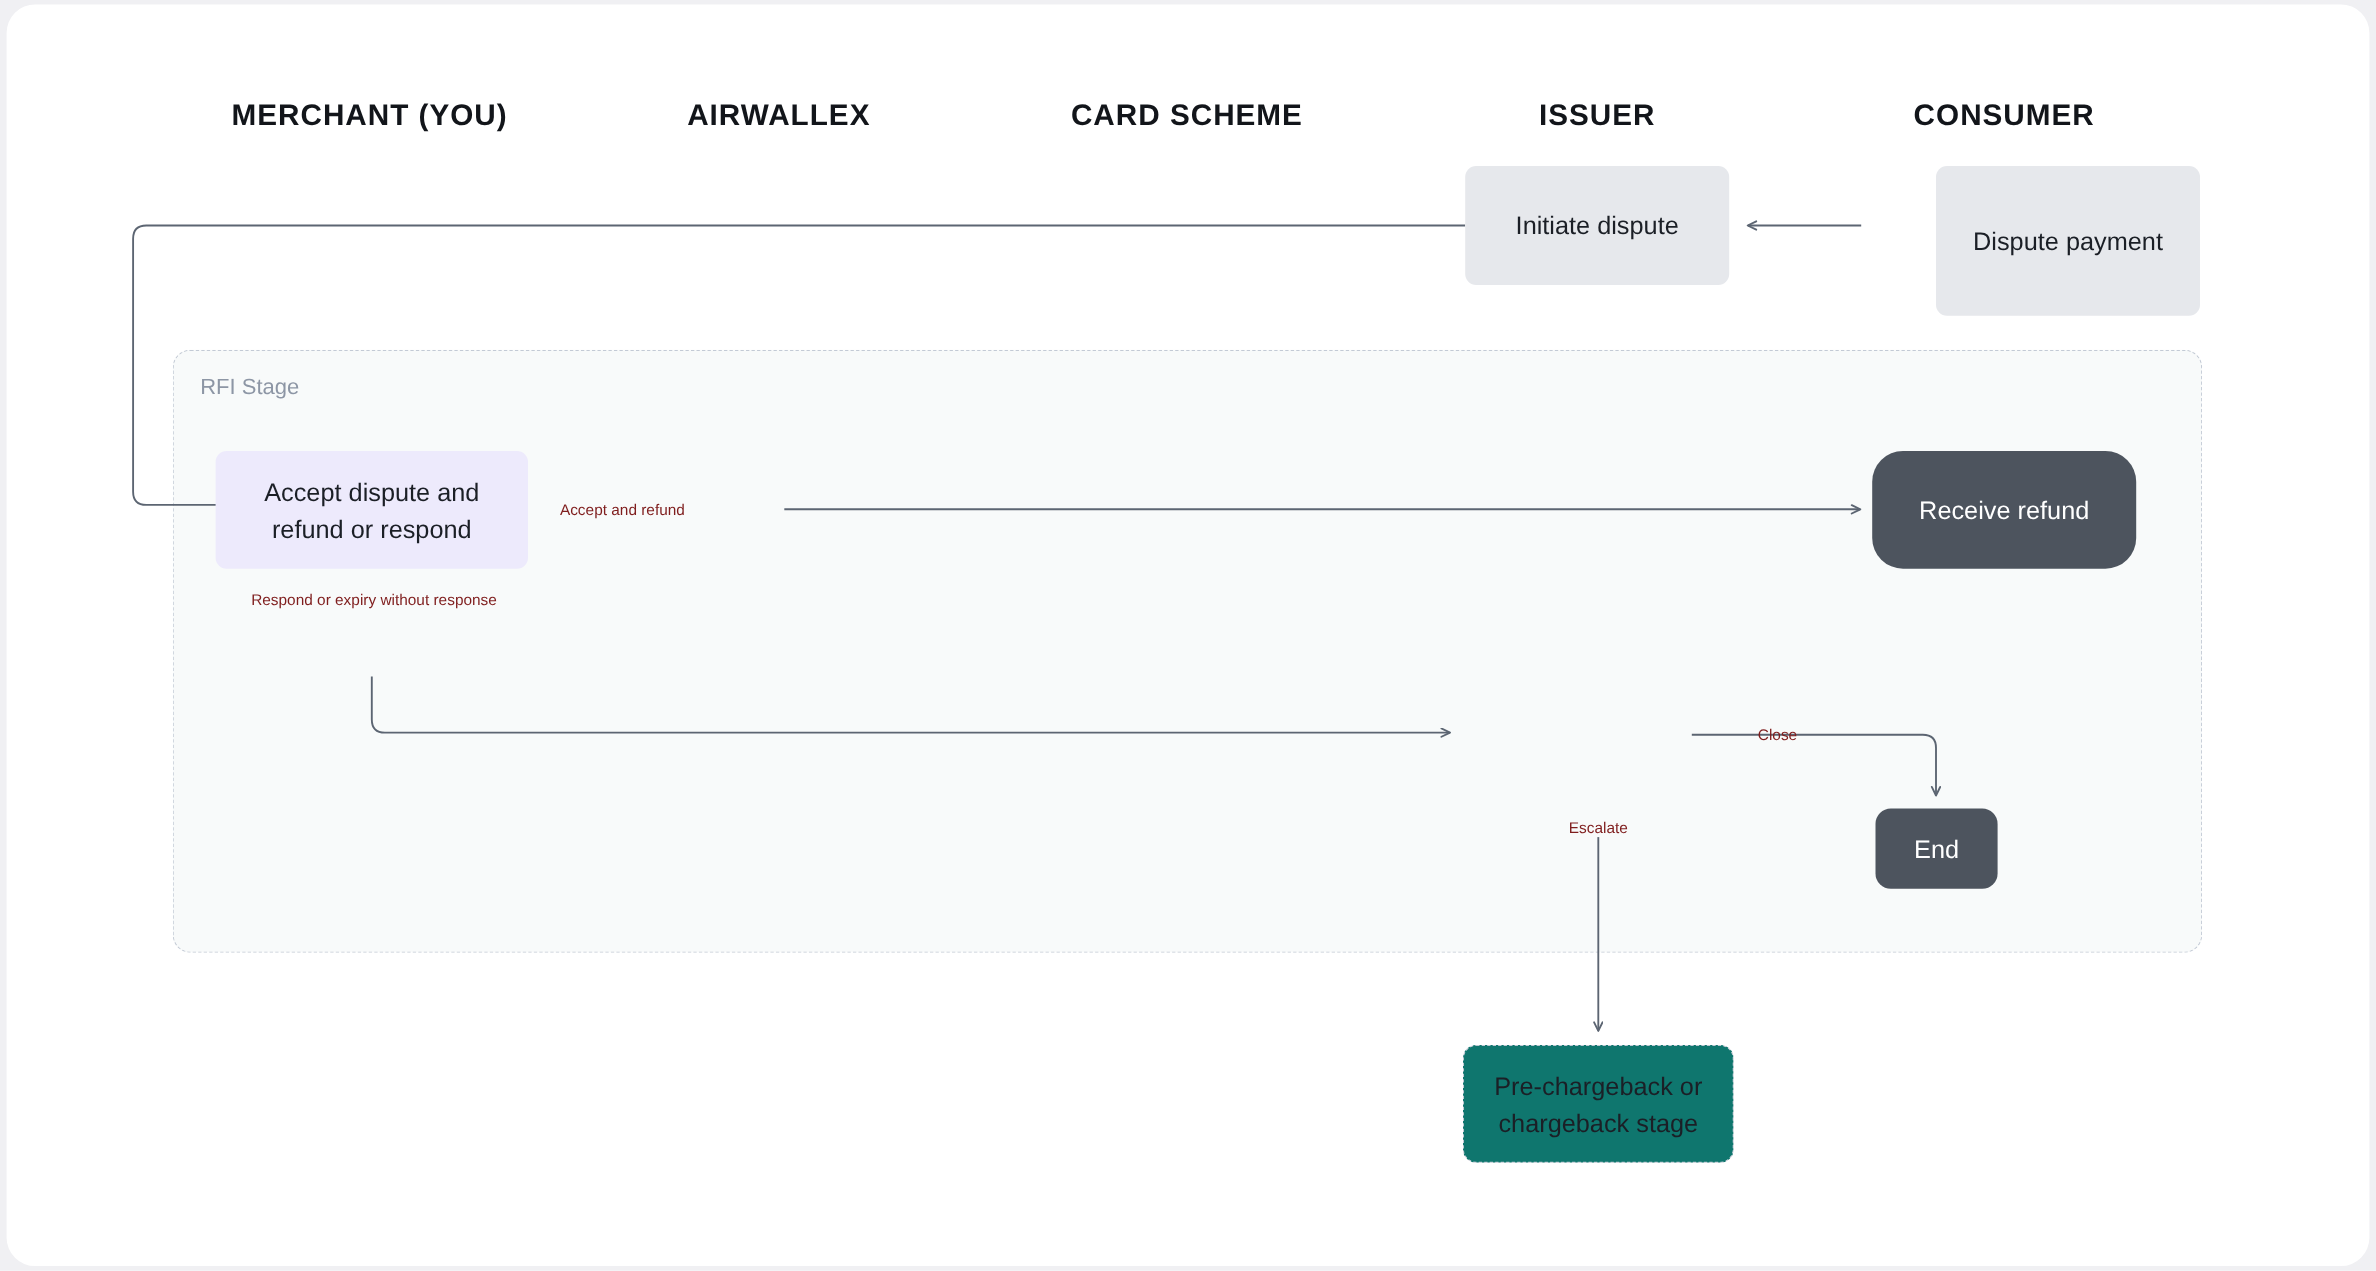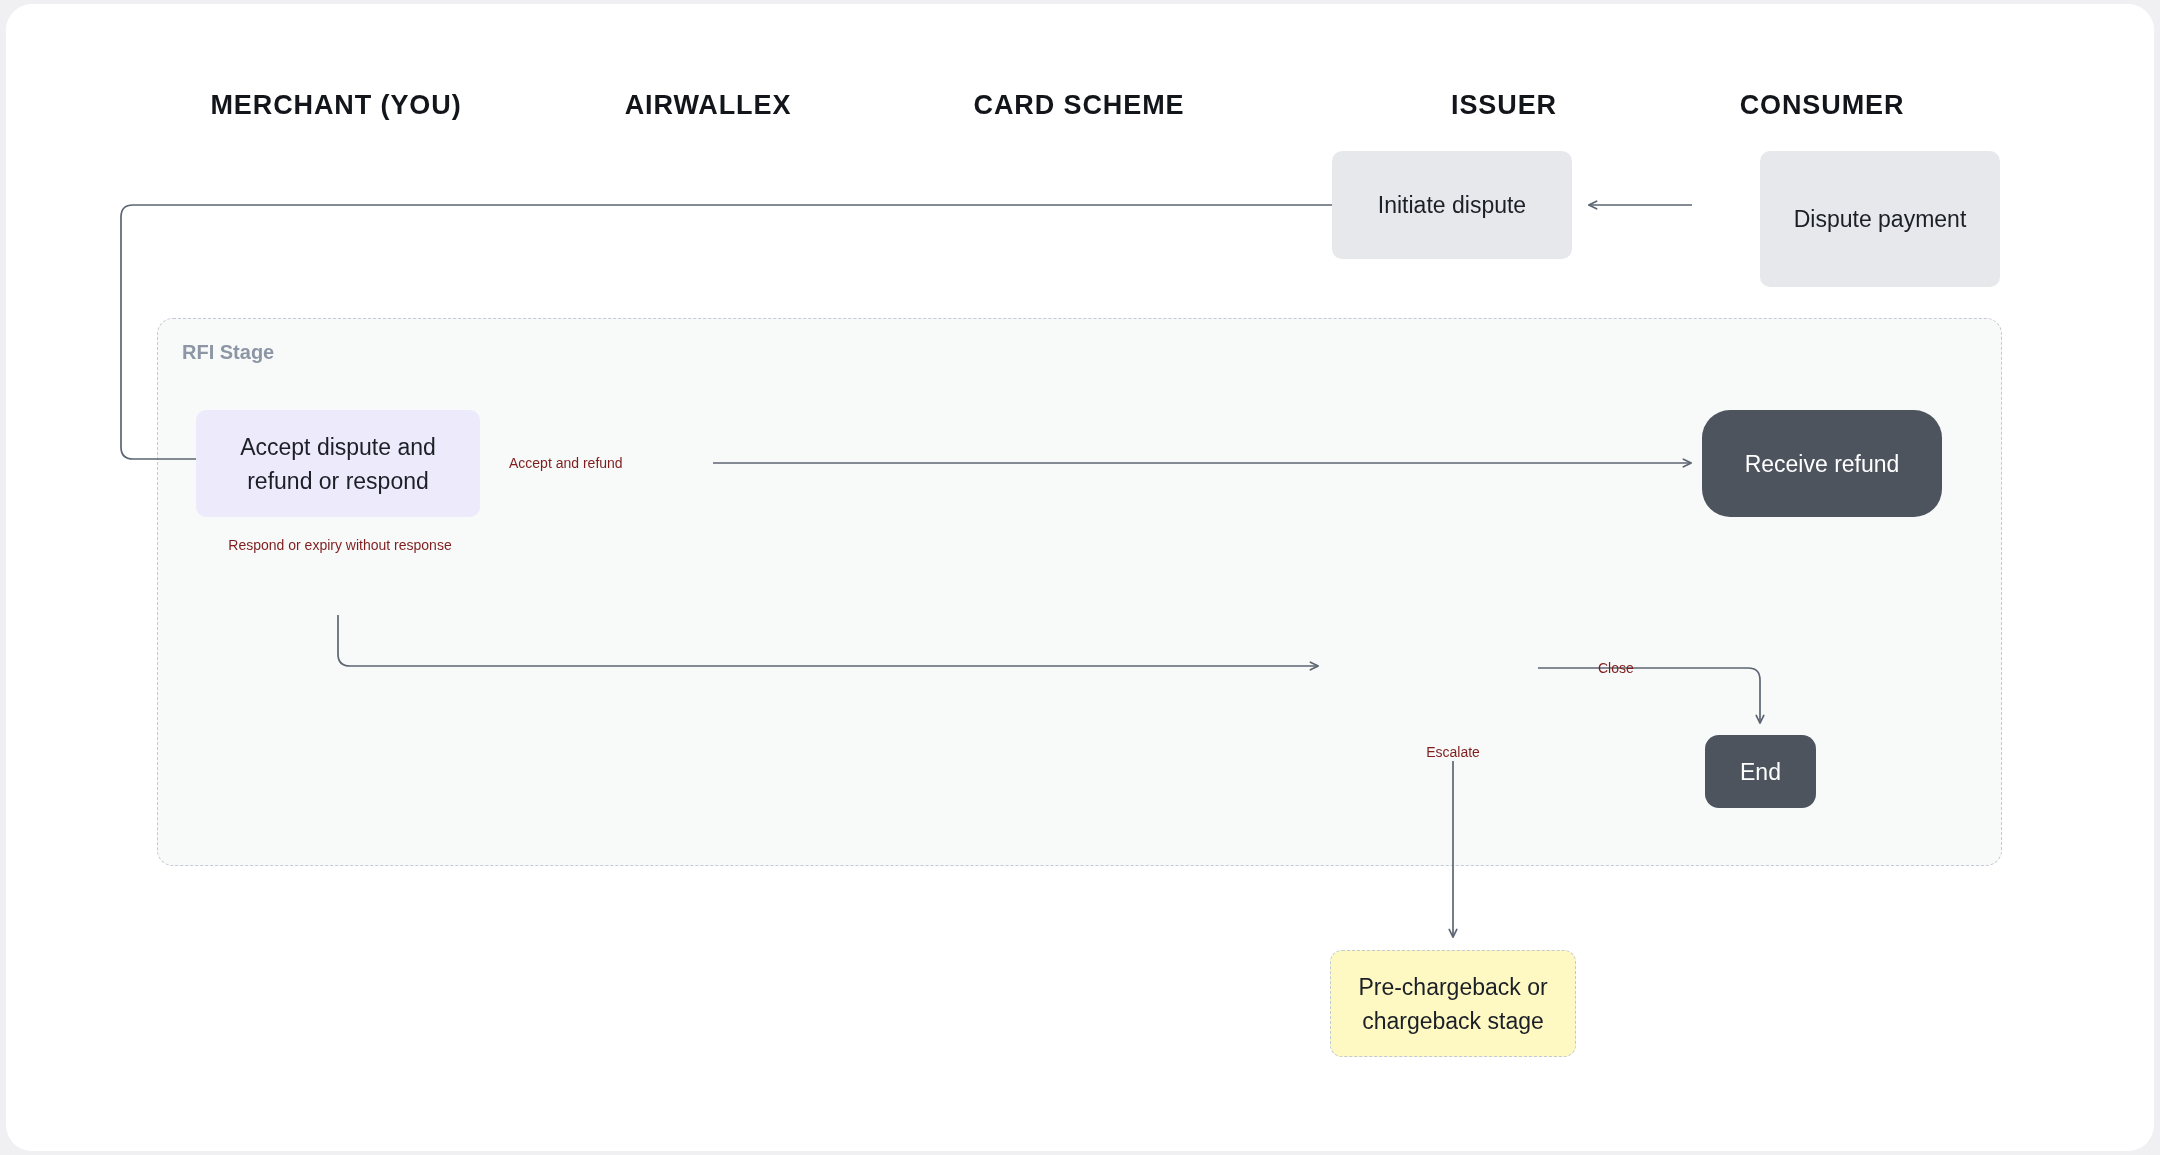--- a/index.html
+++ b/index.html
@@ -62,21 +62,21 @@
     border-radius: 10px;
     font-size: 23px;
     line-height: 34px;
     color: #1b1f26;
     padding: 4px 10px;
   }
   .node.gray   { background: #e6e8ec; }
   .node.violet { background: #edeafc; }
   .node.dark   { background: #4d545e; color: #ffffff; border-radius: 28px; }
   .node.dashed {
-    background: #fef9c3;
+    background: #0f766e;
     border: 1.6px dashed #c2c9d4;
     border-radius: 12px;
   }
 
   
   #rfi-stage {
     position: absolute;
     left: 157px;
     top: 318px;
     width: 1845px;
@@ -85,21 +85,20 @@
     background: #f8fafa;
     border: 1.6px dashed #c3cad5;
     border-radius: 16px;
   }
   #rfi-stage-label {
     position: absolute;
     left: 24px;
     top: 22px;
     font-size: 20px;
     color: #8d96a5;
-    font-weight: bold;
   }
 
   
   .edge-label {
     position: absolute;
     font-size: 14px;
     line-height: 34px;
     color: #7f1d1d;
     white-space: nowrap;
   }
@@ -145,21 +144,21 @@
       </g>
 
       <g>
         <path d="M1453,761 L1453,937" fill="none" stroke="#5c6572" stroke-width="1.7" marker-end="url(#arrowhead)"></path>
       </g>
     </svg>
 
     <div class="col-header" style="left:336px;">MERCHANT (YOU)</div>
     <div class="col-header" style="left:708px;">AIRWALLEX</div>
     <div class="col-header" style="left:1079px;">CARD SCHEME</div>
-    <div class="col-header" style="left:1504px;">ISSUER</div>
+    <div class="col-header" style="left:1452px;">ISSUER</div>
     <div class="col-header" style="left:1822px;">CONSUMER</div>
 
     <div class="node gray" style="left:1332px; top:151px; width:240px; height:108px;">Initiate dispute</div>
 
     <div class="node gray" style="left:1760px; top:151px; width:240px; height:136px;">Dispute payment</div>
 
     <div class="node violet" style="left:196px; top:410px; width:284px; height:107px;">Accept dispute and refund or respond</div>
 
     <div class="node dark" style="left:1702px; top:410px; width:240px; height:107px;">Receive refund</div>
 

